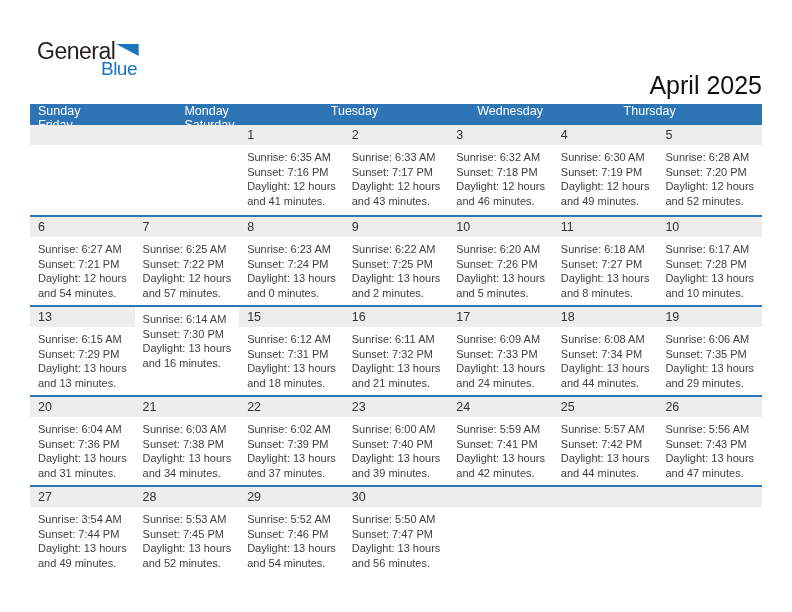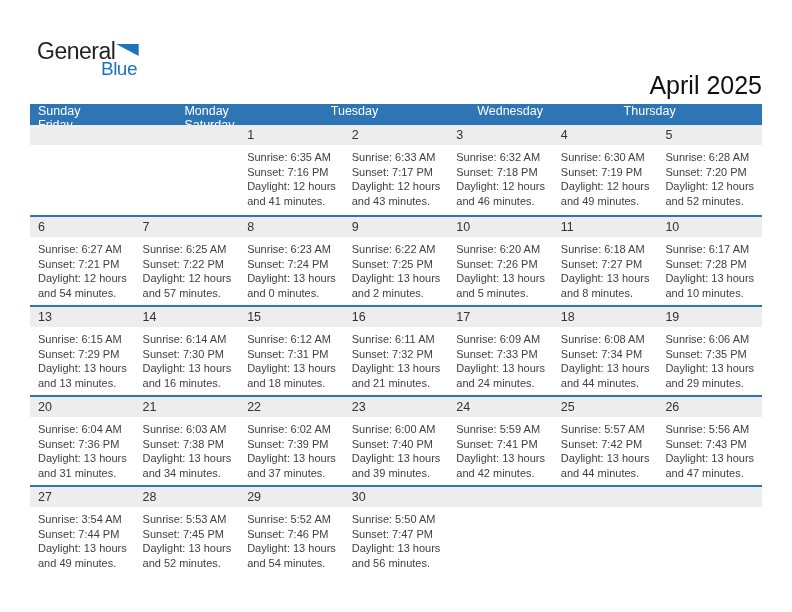--- a/index.html
+++ b/index.html
@@ -192,21 +192,20 @@
           <div class="cell">
             <div class="num">13</div>
             <div class="cellbody">
               <div>Sunrise: 6:15 AM</div>
               <div>Sunset: 7:29 PM</div>
               <div>Daylight: 13 hours</div>
               <div>and 13 minutes.</div>
             </div>
           </div>
           <div class="cell">
-            <div class="num">14</div>
             <div class="cellbody">
               <div>Sunrise: 6:14 AM</div>
               <div>Sunset: 7:30 PM</div>
               <div>Daylight: 13 hours</div>
               <div>and 16 minutes.</div>
             </div>
           </div>
           <div class="cell">
             <div class="num">15</div>
             <div class="cellbody">

